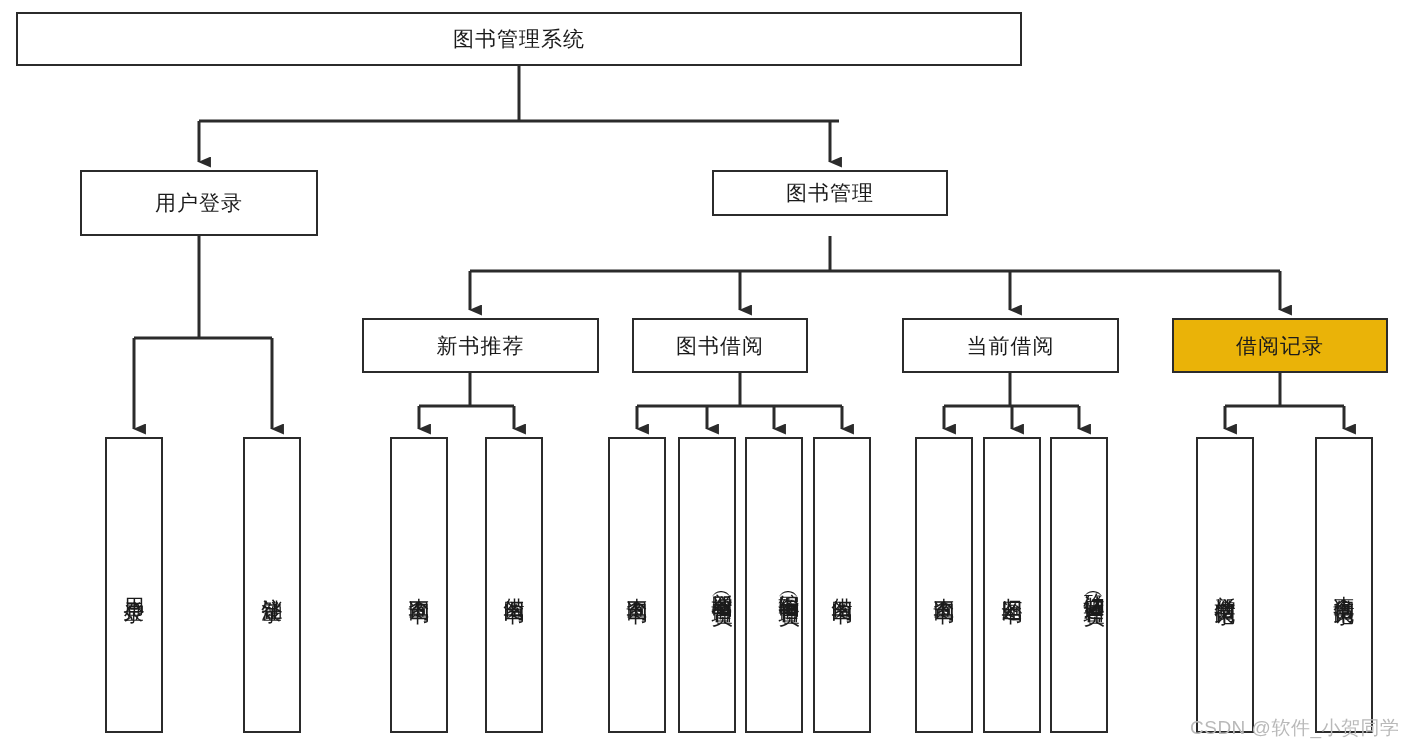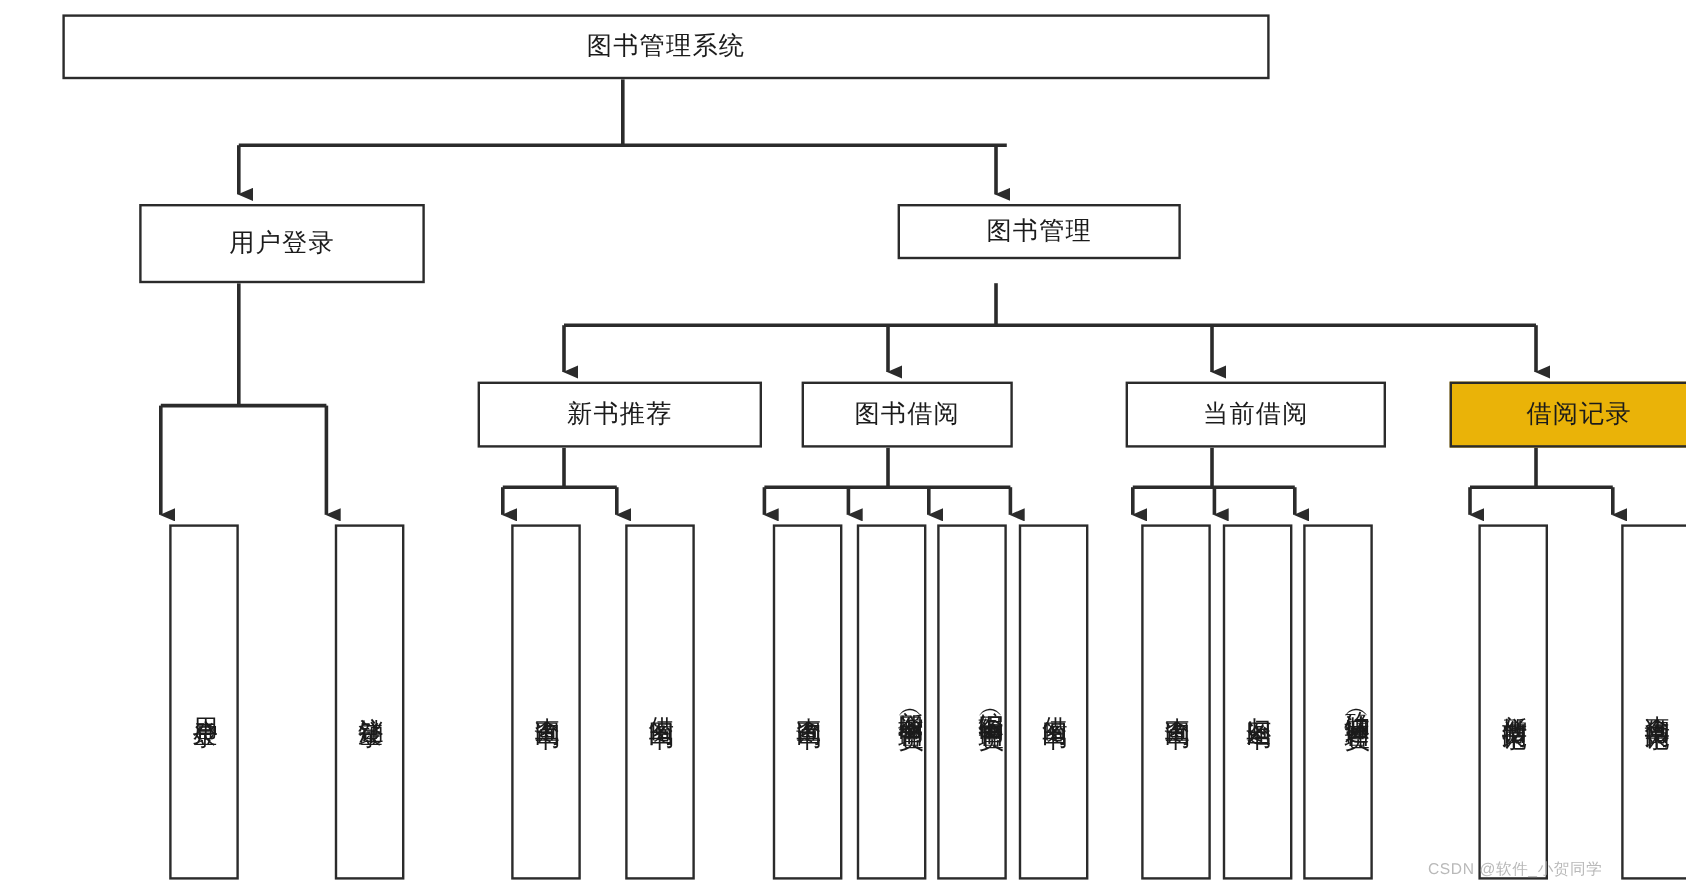--- a/index.html
+++ b/index.html
@@ -26,21 +26,20 @@
   }
   .node {
     position: absolute;
     box-sizing: border-box;
     border: 2px solid #a3a3a3;
     background: #ffffff;
     display: flex;
     align-items: center;
     justify-content: center;
     color: #1b1b1b;
-    margin-left: 36px;
   }
   .node.horiz {
     font-size: 21px;
     letter-spacing: 1px;
     line-height: 1.2;
   }
   .node.vert {
     writing-mode: vertical-rl;
     text-orientation: upright;
     font-size: 21px;
@@ -54,21 +53,21 @@
   .node.vert .vlabel {
     writing-mode: vertical-rl;
     text-orientation: upright;
     white-space: nowrap;
   }
   .node.vert.topalign {
     align-items: flex-start;
   }
   .watermark {
     position: absolute;
-    font-size: 13px;
+    font-size: 19px;
     color: #b9b9b9;
     white-space: nowrap;
     letter-spacing: 0.5px;
   }
 </style>
 </head>
 <body>
 
 <div id="canvas" style="background: rgb(255, 255, 255);">
 

